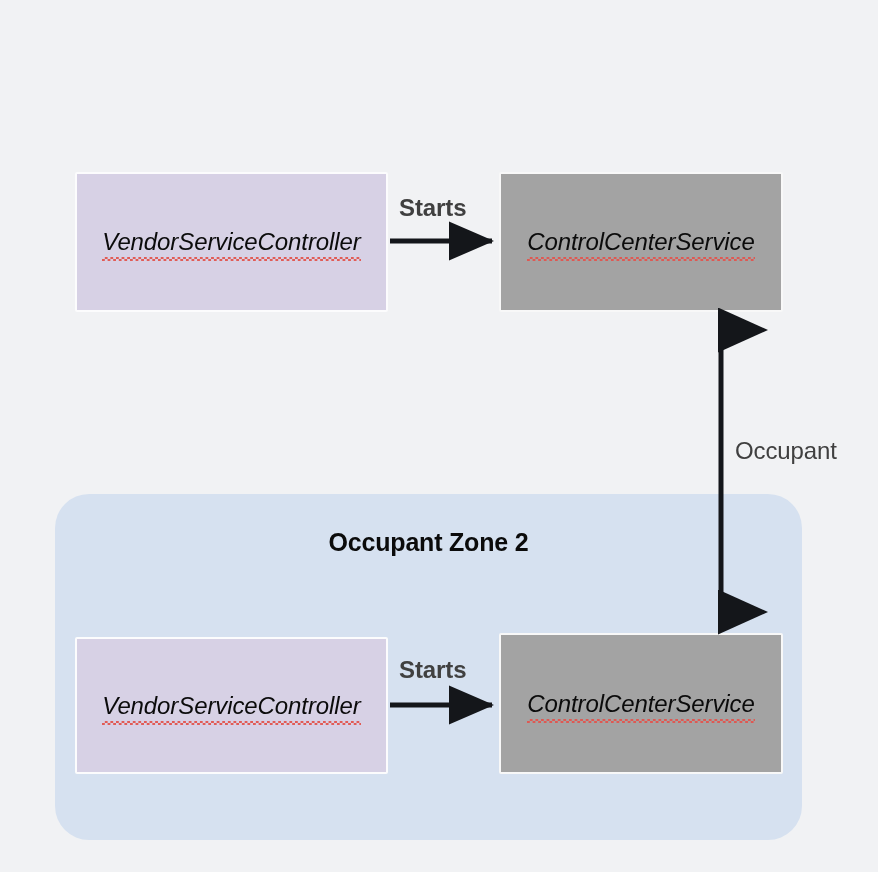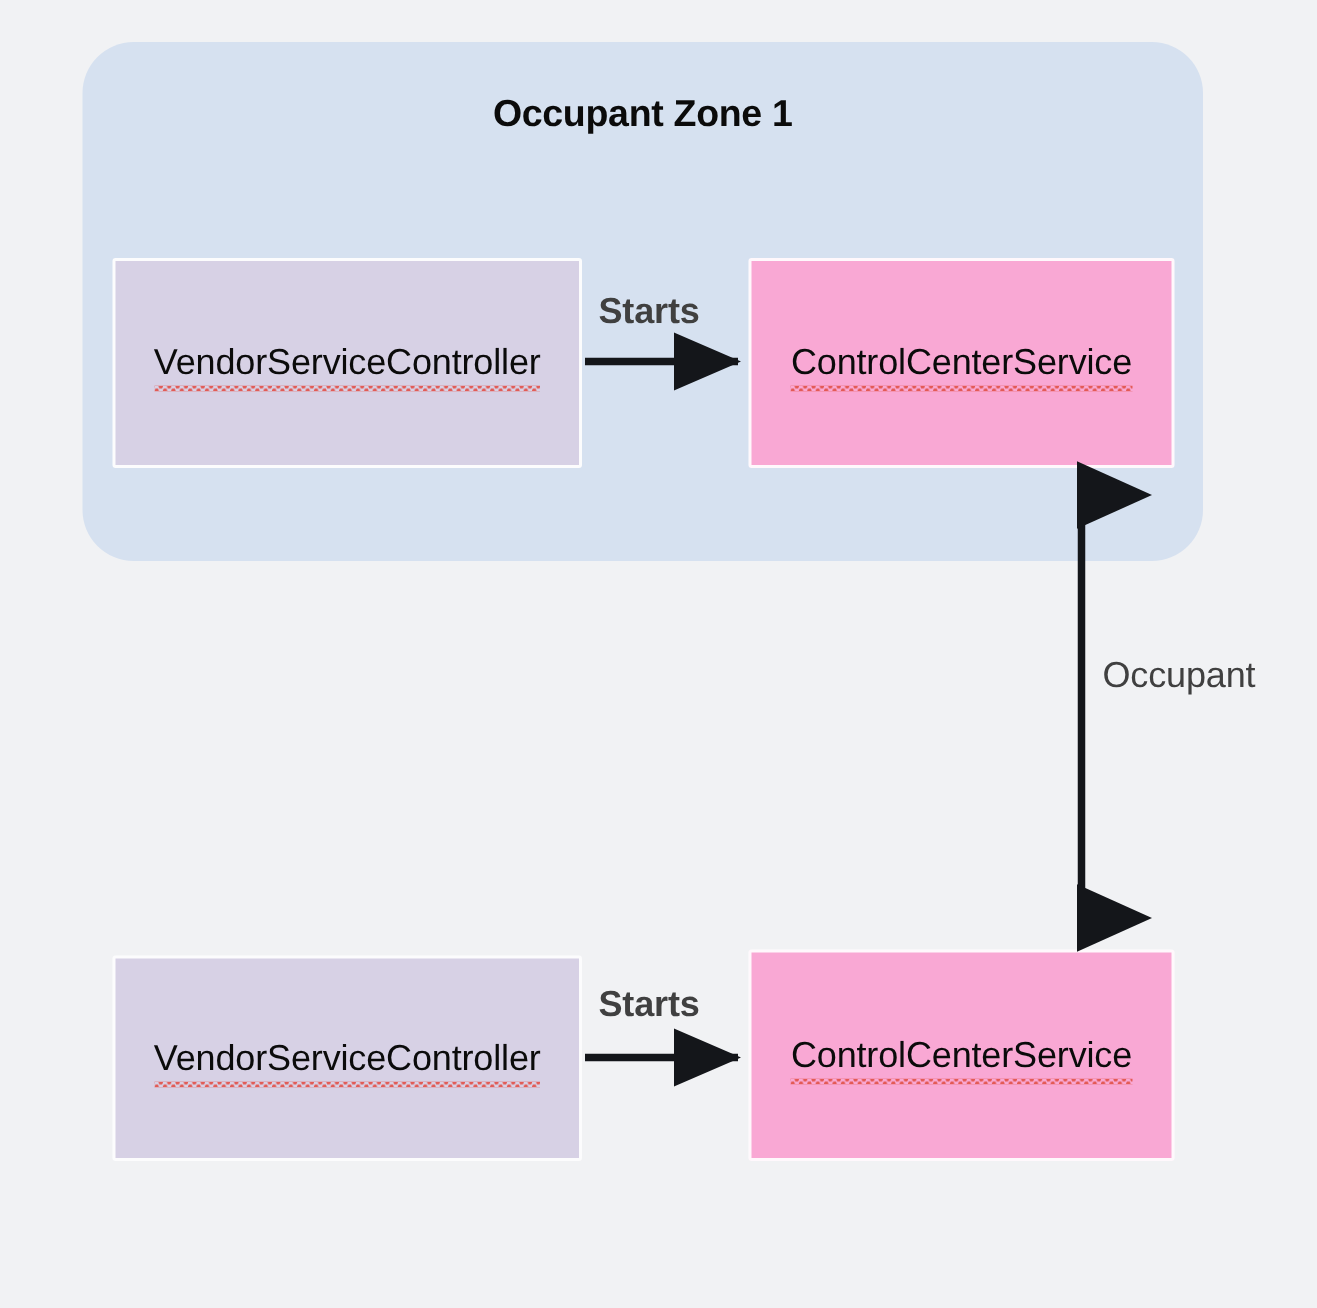--- a/index.html
+++ b/index.html
@@ -56,23 +56,24 @@
 
   
   .node {
     position: absolute;
     border-radius: 2px;
     box-sizing: border-box;
     display: flex;
     align-items: center;
     justify-content: center;
     border: 2px solid rgba(255,255,255,0.92);
+    font-style: italic;
   }
   .node-purple { background: #d7d1e5; }
-  .node-green  { background: #f9a8d4; }
+  .node-green  { background: #a3a3a3; }
 
   .node-label {
     font-size: 24px;
     color: #0b0b0b;
     letter-spacing: -0.1px;
     white-space: nowrap;
     position: relative;
     line-height: 1;
   }
   
@@ -119,34 +120,34 @@
     height: 872px;
     pointer-events: none;
     overflow: visible;
   }
 </style>
 </head>
 <body>
 
 <div id="canvas">
 
-  <div class="zone" id="zone-1">
-    <div class="zone-title">Occupant Zone 1</div>
-  </div>
 
   <div class="node node-purple" id="node-vendor-1">
     <span class="node-label">VendorServiceController</span>
   </div>
 
   <div class="node node-green" id="node-control-1">
     <span class="node-label">ControlCenterService</span>
   </div>
 
   <div class="edge-label edge-label-starts" id="label-starts-1">Starts</div>
 
+  <div class="zone" id="zone-2">
+    <div class="zone-title">Occupant Zone 2</div>
+  </div>
 
   <div class="node node-purple" id="node-vendor-2">
     <span class="node-label">VendorServiceController</span>
   </div>
 
   <div class="node node-green" id="node-control-2">
     <span class="node-label">ControlCenterService</span>
   </div>
 
   <div class="edge-label edge-label-starts" id="label-starts-2">Starts</div>

